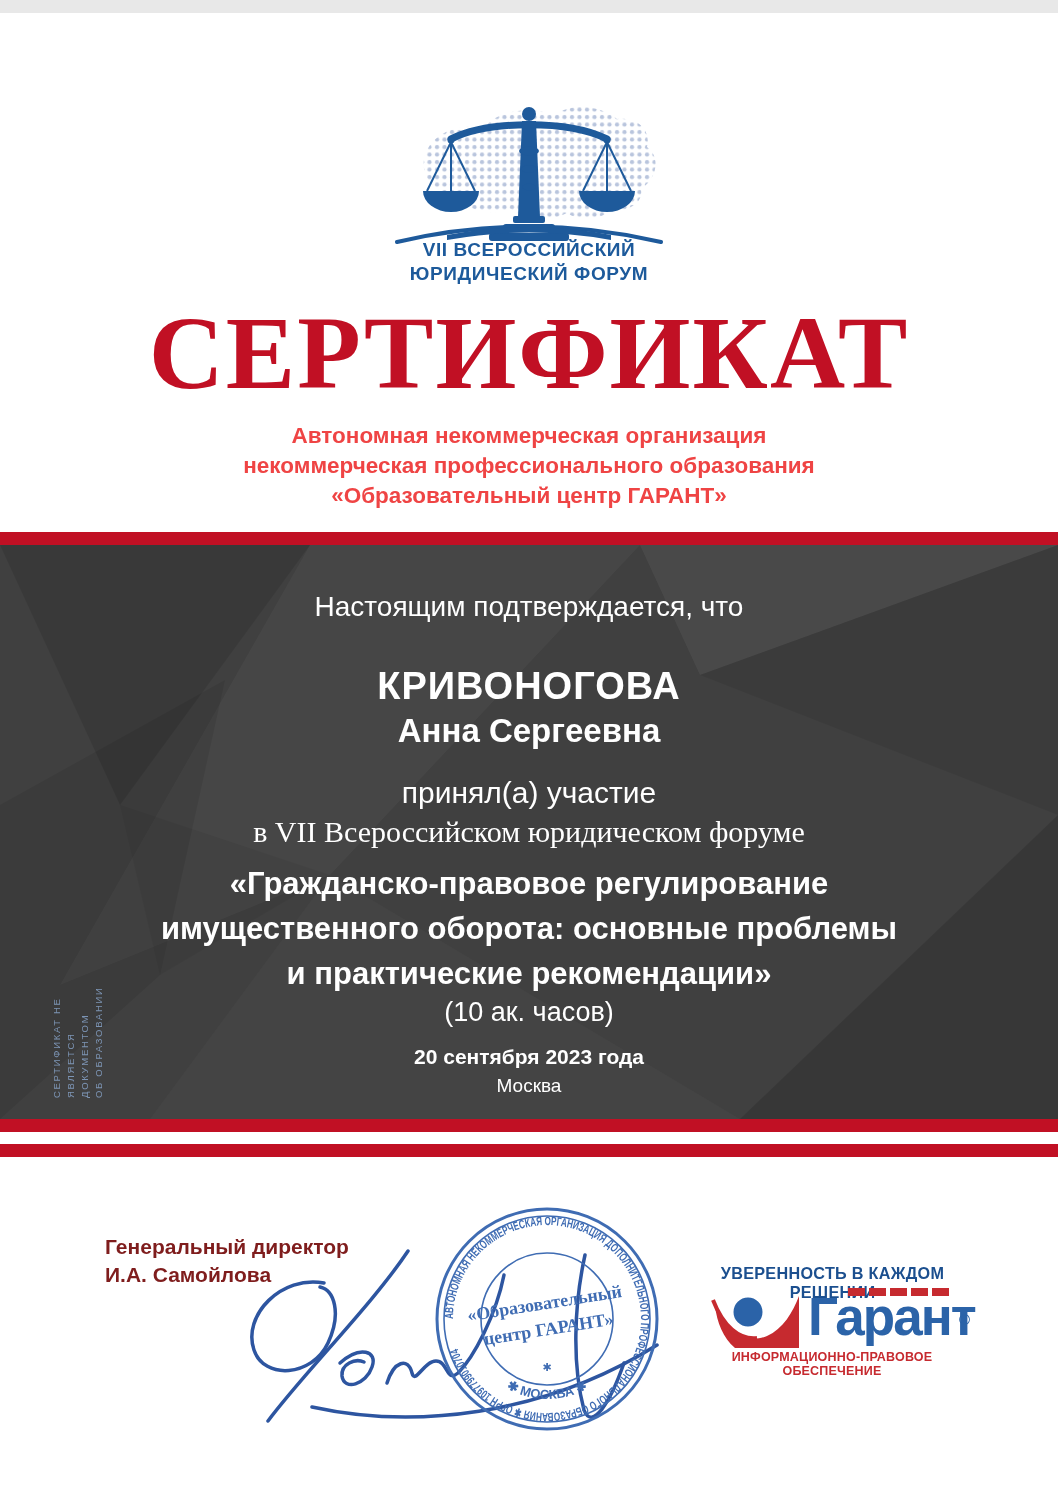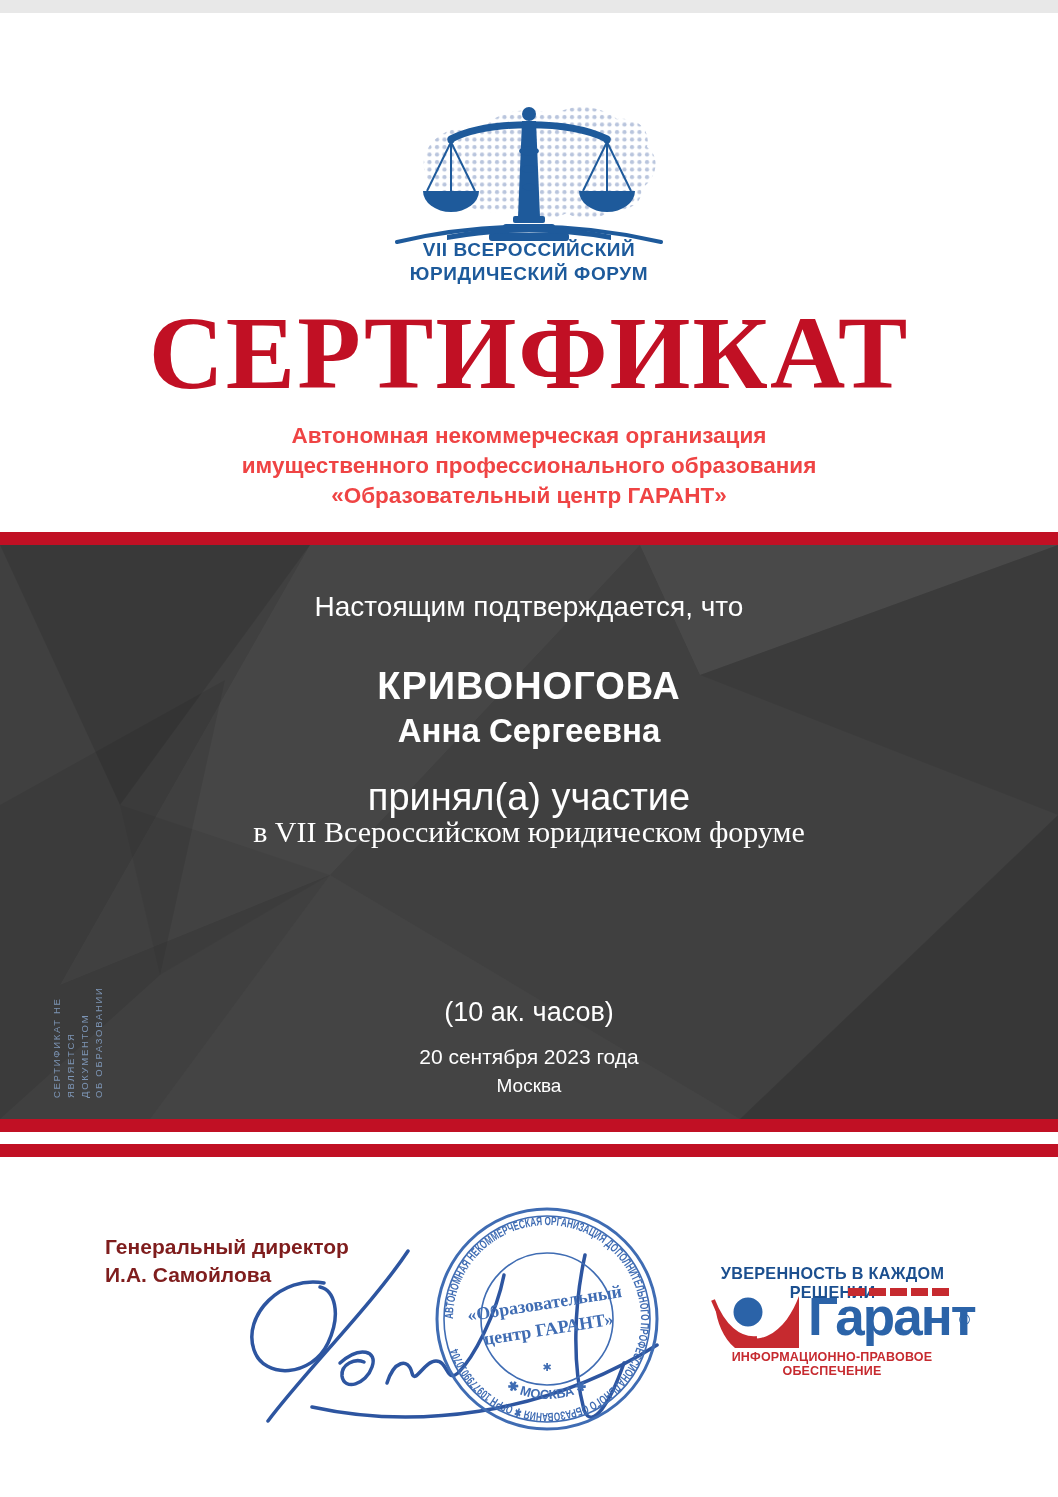--- a/index.html
+++ b/index.html
@@ -26,25 +26,25 @@
   .stripe{left:0;width:100%;}
   .stripe.red{background:#c11024;}
   .stripe.white{background:#ffffff;}
 
   
   .panel{left:0;top:532px;width:1058px;height:574px;background:#404040;overflow:hidden;}
   .panel .txt{color:#ffffff;left:0;right:0;text-align:center;}
   .t-confirm{top:46px;font-size:28px;font-weight:400;}
   .t-surname{top:120px;font-size:38px;font-weight:bold;letter-spacing:1px;}
   .t-name{top:167px;font-size:33px;font-weight:bold;}
-  .t-part{top:231px;font-size:38px;font-weight:400;}
+  .t-part{top:231px;font-size:30px;font-weight:400;}
   .t-forum{top:270px;font-size:30px;font-weight:400;font-family:Liberation Serif, serif;}
   .t-topic{top:316px;font-size:31px;font-weight:bold;line-height:45px;}
   .t-hours{top:452px;font-size:27px;font-weight:400;}
-  .t-date{top:500px;font-size:21px;font-weight:400;}
+  .t-date{top:500px;font-size:21px;font-weight:700;}
   .t-city{top:530px;font-size:19px;font-weight:400;}
   .side-note{
     left:-13px;top:446px;width:170px;height:44px;
     transform:rotate(-90deg);
     color:rgba(135,163,201,.85);font-size:9.5px;line-height:14px;
     letter-spacing:1.7px;text-align:left;
   }
 
   
   .dir-title{left:105px;top:1222px;color:#7f1d1d;font-size:21px;font-weight:bold;}
@@ -105,21 +105,21 @@
       <path d="M 58 136 Q 140 120 222 136 L 222 141 Q 140 126 58 141 Z"></path>
     </g>
   </svg>
   <div class="abs ctr forum-line forum-line1">VII ВСЕРОССИЙСКИЙ</div>
   <div class="abs ctr forum-line forum-line2">ЮРИДИЧЕСКИЙ ФОРУМ</div>
 
   <div class="abs ctr cert-title">СЕРТИФИКАТ</div>
 
   <div class="abs ctr org-block">
     <div>Автономная некоммерческая организация</div>
-    <div>имущественного профессионального образования</div>
+    <div>некоммерческая профессионального образования</div>
     <div>«Образовательный центр ГАРАНТ»</div>
   </div>
 
   <div class="abs stripe red" style="top:519px;height:13px;"></div>
 
   <div class="abs panel">
     <svg class="abs" style="left:0;top:0;" width="1058" height="574" viewBox="0 0 1058 574">
       <polygon points="0,0 310,0 120,260" fill="rgba(0,0,0,0.10)"></polygon>
       <polygon points="310,0 640,0 330,330 60,440" fill="rgba(255,255,255,0.035)"></polygon>
       <polygon points="640,0 1058,0 700,130" fill="rgba(255,255,255,0.05)"></polygon>
@@ -128,20 +128,25 @@
       <polygon points="0,260 225,135 160,430 0,574" fill="rgba(0,0,0,0.08)"></polygon>
       <polygon points="330,330 740,574 150,574" fill="rgba(255,255,255,0.025)"></polygon>
       <polygon points="120,260 330,330 160,430" fill="rgba(0,0,0,0.05)"></polygon>
     </svg>
 
     <div class="abs txt t-confirm">Настоящим подтверждается, что</div>
     <div class="abs txt t-surname">КРИВОНОГОВА</div>
     <div class="abs txt t-name">Анна Сергеевна</div>
     <div class="abs txt t-part">принял(а) участие</div>
     <div class="abs txt t-forum">в VII Всероссийском юридическом форуме</div>
+    <div class="abs txt t-topic">
+      <div>«Гражданско-правовое регулирование</div>
+      <div>имущественного оборота: основные проблемы</div>
+      <div>и практические рекомендации»</div>
+    </div>
     <div class="abs txt t-hours">(10 ак. часов)</div>
     <div class="abs txt t-date">20 сентября 2023 года</div>
     <div class="abs txt t-city">Москва</div>
 
     <div class="abs side-note">
       <div>СЕРТИФИКАТ НЕ ЯВЛЯЕТСЯ</div>
       <div>ДОКУМЕНТОМ</div>
       <div>ОБ ОБРАЗОВАНИИ</div>
     </div>
   </div>

